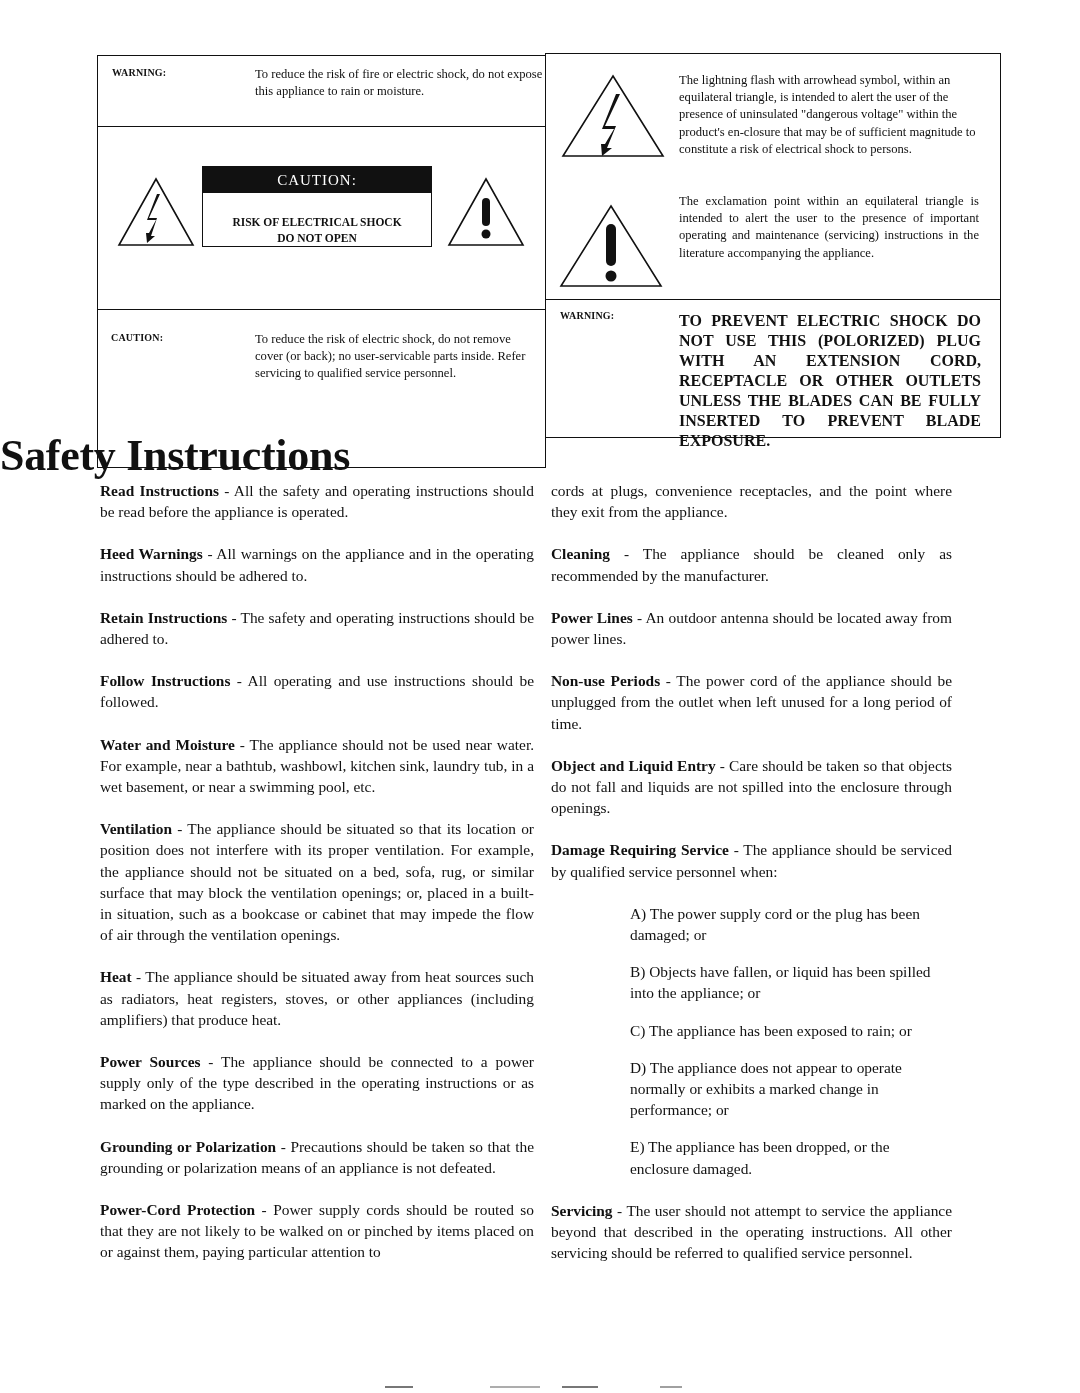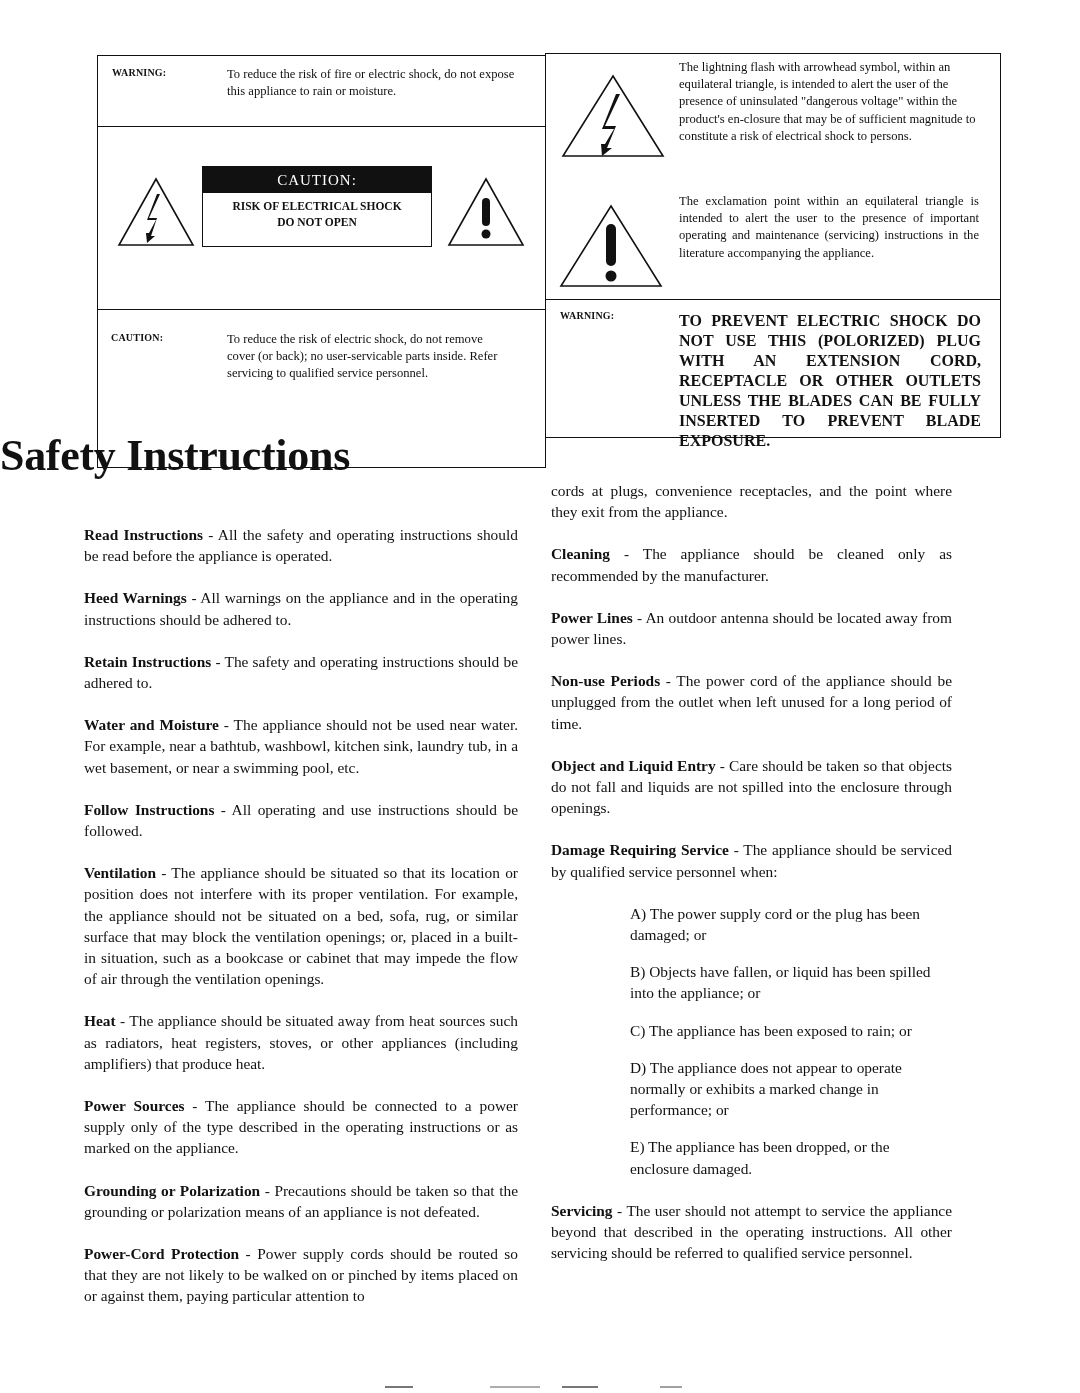--- a/index.html
+++ b/index.html
@@ -14,55 +14,55 @@
     position: absolute; left: 97px; top: 55px; width: 449px; height: 413px;
     border: 1.5px solid #111; box-sizing: border-box;
   }
   .frame-right {
     position: absolute; left: 545px; top: 53px; width: 456px; height: 385px;
     border: 1.5px solid #111; box-sizing: border-box;
   }
   .hline { position: absolute; height: 0; border-top: 1.5px solid #111; }
 
   .lbl-bold { font-weight: bold; font-size: 10px; letter-spacing: 0.2px; }
-  .small-text { font-size: 12.6px; line-height: 17px; }
+  .small-text { font-size: 12.6px; line-height: 17px; margin-left: 28px; }
 
   .warn1-label { left: 14px; top: 11px; }
   .warn1-text  { left: 129px; top: 10px; width: 300px; }
 
   .caution-box {
     position: absolute; left: 104px; top: 110px; width: 230px; height: 81px;
     border: 1.5px solid #111; box-sizing: border-box; background: #fff;
   }
   .caution-head {
     height: 26px; background: #111; color: #fff; text-align: center;
     font-size: 15px; letter-spacing: 1px; line-height: 27px; font-weight: normal;
   }
   .caution-body {
-    text-align: center; font-size: 11.5px; font-weight: bold; line-height: 16px; padding-top: 5px;
+    text-align: center; font-size: 11.5px; font-weight: bold; line-height: 16px; padding-top: 5px; margin-top: 16px;
   }
   .caution2-label { left: 13px; top: 276px; }
   .caution2-text  { left: 129px; top: 275px; width: 280px; }
 
   .right-text { font-size: 12.6px; line-height: 17.2px; text-align: justify; }
-  .lightning-text { left: 133px; top: 5px; width: 305px; text-align: left; }
+  .lightning-text { left: 133px; top: 18px; width: 305px; text-align: left; }
   .excl-text { left: 133px; top: 139px; width: 300px; }
 
   .warn2-label { left: 14px; top: 256px; }
   .warn2-text { left: 133px; top: 257px; width: 302px; font-size: 16px; line-height: 20px; text-align: justify; font-weight: bold; }
 
   
   .title {
     position: absolute; left: 0; width: 1080px; top: 430px; text-align: left;
     font-size: 44px; font-weight: bold; letter-spacing: -0.3px;
   }
 
   
   .col { position: absolute; width: 434px; font-size: 15.4px; line-height: 21.2px; }
-  .col-left  { left: 84px; top: 480px; margin-top: 44px; }
+  .col-left  { left: 100px; top: 480px; }
   .col-right { left: 551px; top: 480px; width: 401px; }
   .para { text-align: justify; margin: 0 0 21px 0; }
   .para .head { font-weight: bold; }
   .sublist { margin: 0 0 21px 0; padding-left: 63px; }
   .sublist div { margin: 16px; }
 
   .footer-marks { position: absolute; top: 1386px; height: 2px; background: #777; }
 </style>
 </head>
 <body>
@@ -117,22 +117,22 @@
   <div class="abs warn2-text">TO PREVENT ELECTRIC SHOCK DO NOT USE THIS (POLORIZED) PLUG WITH AN EXTENSION CORD, RECEPTACLE OR OTHER OUTLETS UNLESS THE BLADES CAN BE FULLY INSERTED TO PREVENT BLADE EXPOSURE.</div>
 </div>
 
 <div class="title">Safety Instructions</div>
 
 <div class="col col-left">
   <div id="left-paras">
       <p class="para"><span class="head">Read Instructions</span><span> - All the safety and operating instructions should be read before the appliance is operated.</span></p>
       <p class="para"><span class="head">Heed Warnings</span><span> - All warnings on the appliance and in the operating instructions should be adhered to.</span></p>
       <p class="para"><span class="head">Retain Instructions</span><span> - The safety and operating instructions should be adhered to.</span></p>
+      <p class="para"><span class="head">Follow Instructions</span><span> - All operating and use instructions should be followed.</span></p>
       <p class="para"><span class="head">Water and Moisture</span><span> - The appliance should not be used near water.  For example, near a bathtub, washbowl, kitchen sink, laundry tub, in a wet basement, or near a swimming pool, etc.</span></p>
-      <p class="para"><span class="head">Follow Instructions</span><span> - All operating and use instructions should be followed.</span></p>
       <p class="para"><span class="head">Ventilation</span><span> - The appliance should be situated so that its location or position does not interfere with its proper ventilation. For example, the appliance should not be situated on a bed, sofa, rug, or similar surface that may block the ventilation openings; or, placed in a built-in situation, such as a bookcase or cabinet that may impede the flow of air through the ventilation openings.</span></p>
       <p class="para"><span class="head">Heat</span><span> - The appliance should be situated away from heat sources such as radiators, heat registers, stoves, or other appliances (including amplifiers) that produce heat.</span></p>
       <p class="para"><span class="head">Power Sources</span><span> - The appliance should be connected to a power supply only of the type described in the operating instructions or as marked on the appliance.</span></p>
       <p class="para"><span class="head">Grounding or Polarization</span><span> - Precautions should be taken so that the grounding or polarization means of an appliance is not defeated.</span></p>
       <p class="para"><span class="head">Power-Cord Protection</span><span> - Power supply cords should be routed so that they are not likely to be walked on or pinched by items placed on or against them, paying particular attention to</span></p>
     </div>
 </div>
 
 <div class="col col-right">
   <p class="para">cords at plugs, convenience receptacles, and the point where they exit from the appliance.</p>

